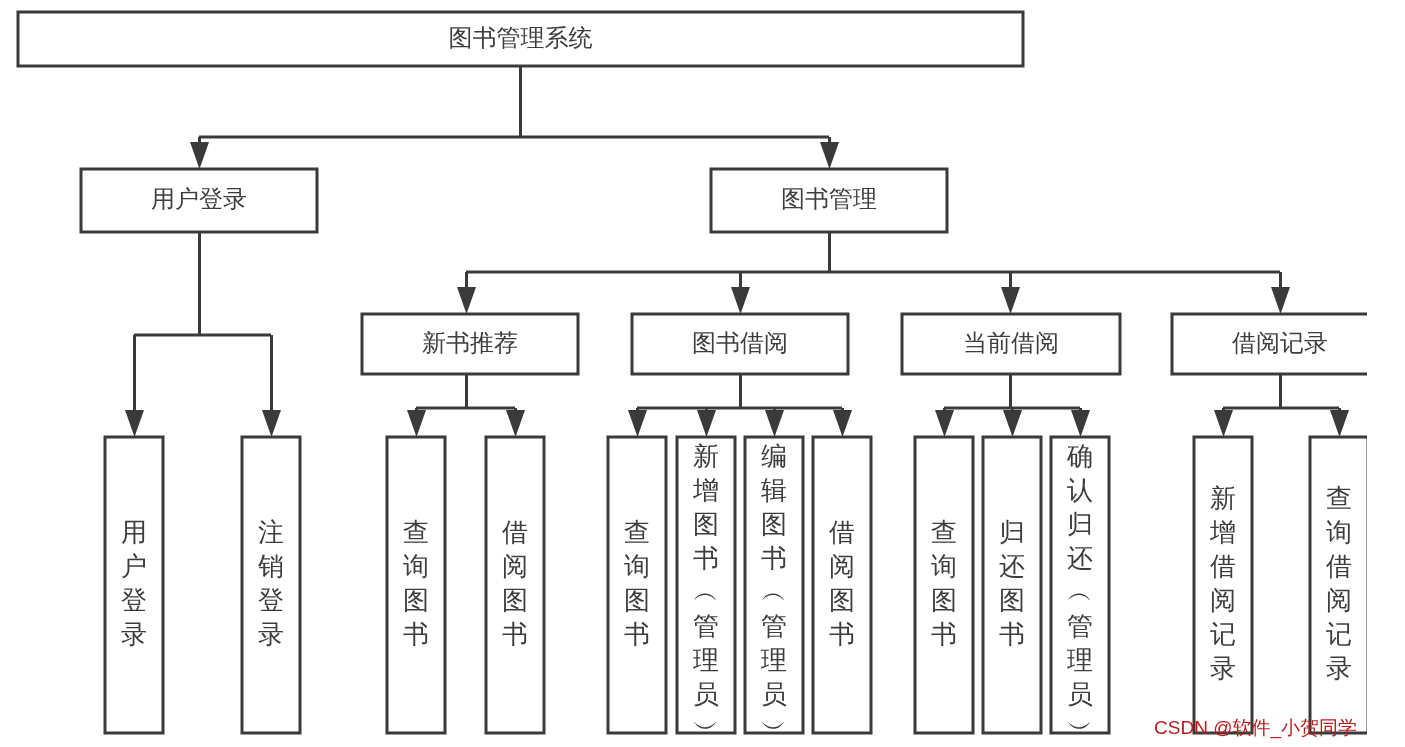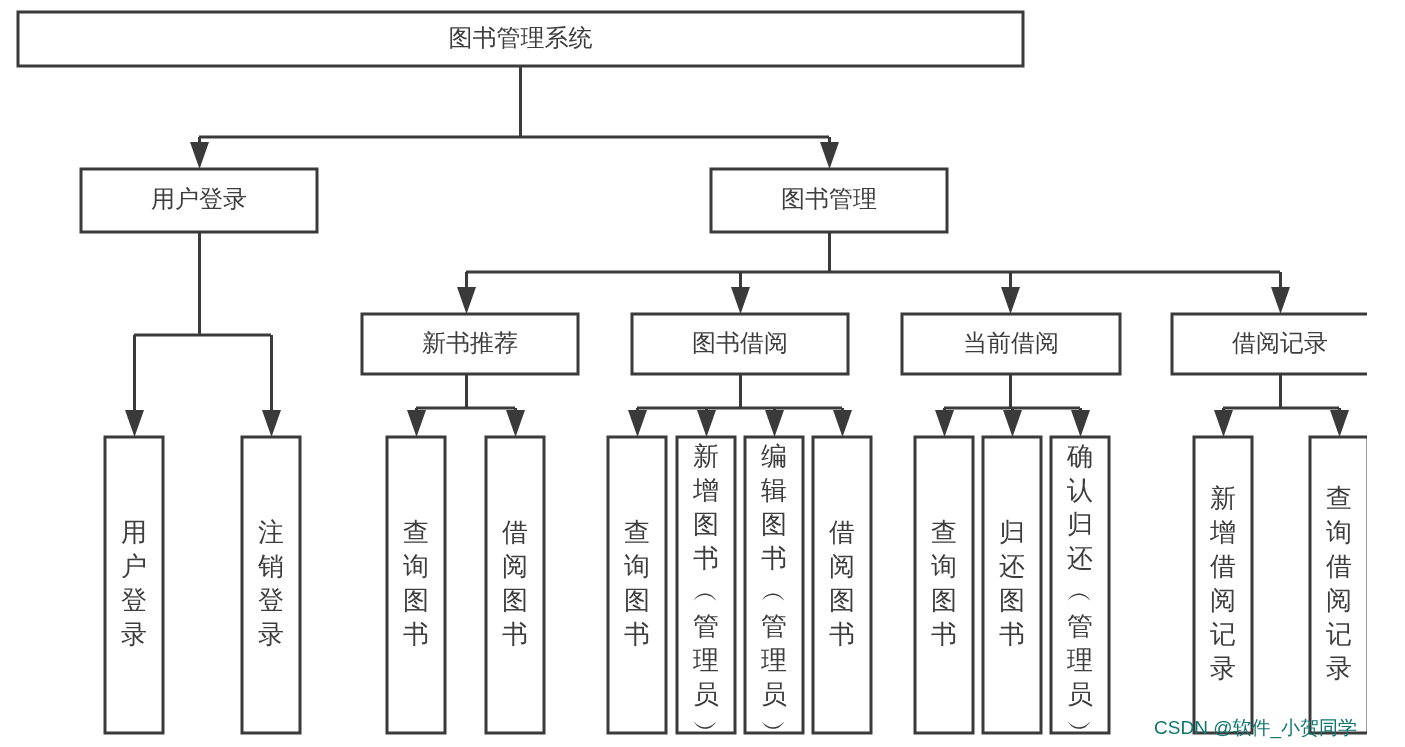--- a/index.html
+++ b/index.html
@@ -50,21 +50,21 @@
   .arrow-head {
     fill: #3a3a3a;
     stroke: none;
   }
   .watermark-text {
     position: absolute;
     right: 10px;
     bottom: 6px;
     font-family: "Liberation Sans", "DejaVu Sans", sans-serif;
     font-size: 19px;
-    color: #0f766e;
+    color: #b91c1c;
     white-space: nowrap;
     pointer-events: none;
   }
 </style>
 </head>
 <body>
 
 <div id="diagram-root">
 
   <svg id="tree-svg" viewBox="0 0 1405 747">

